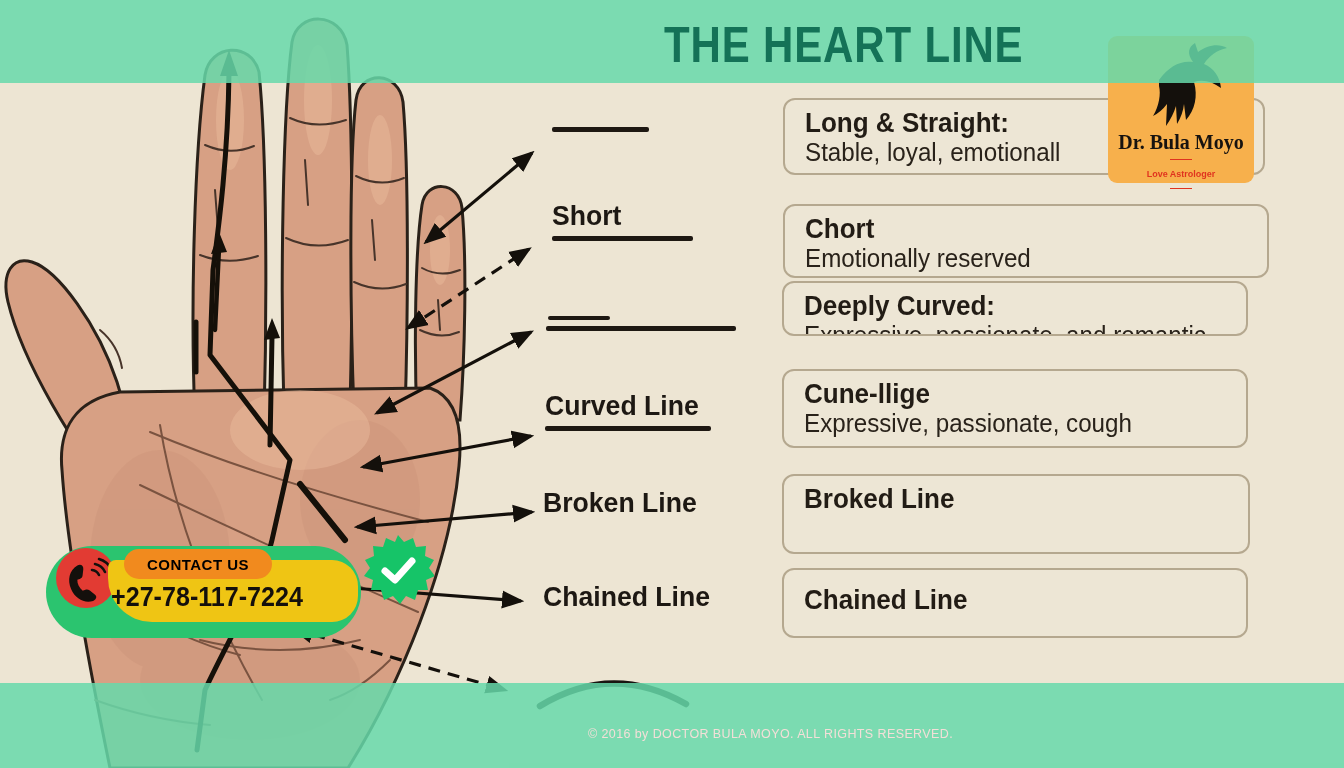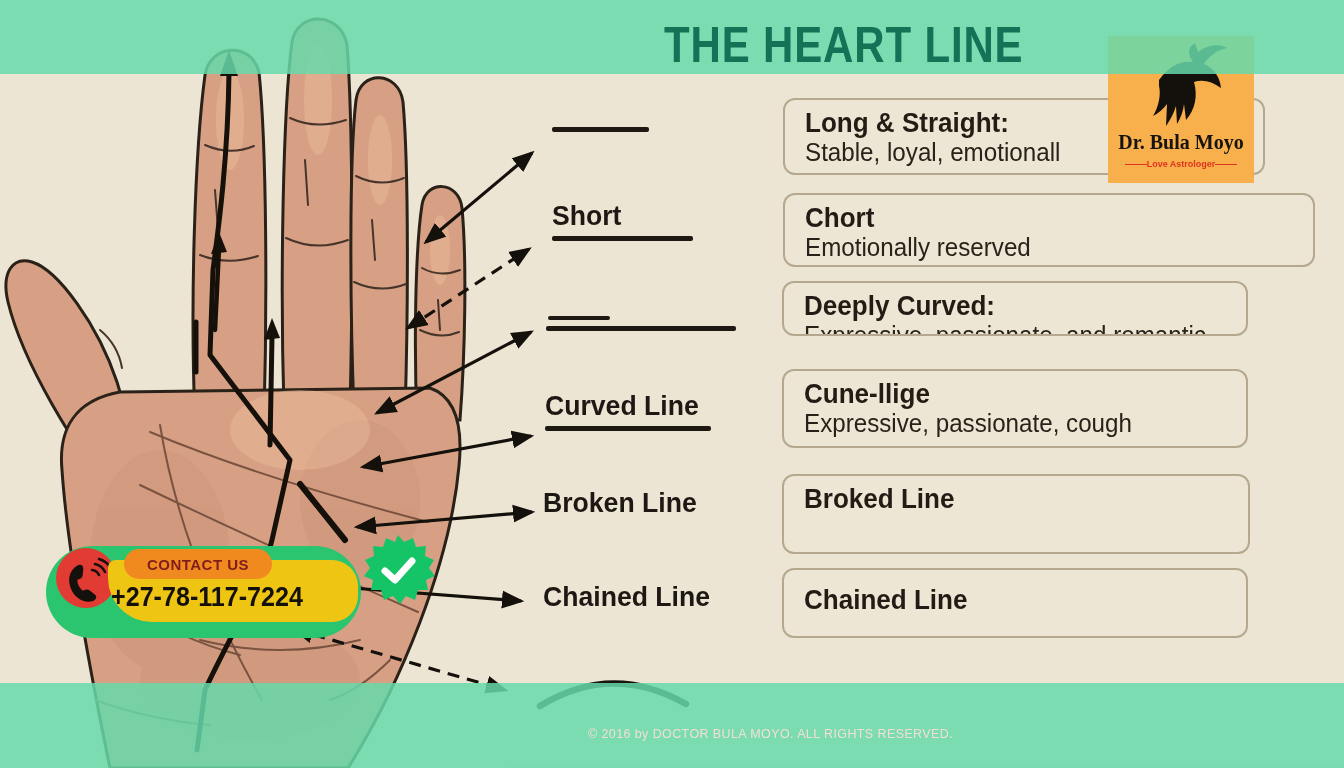--- a/index.html
+++ b/index.html
@@ -6,21 +6,21 @@
   html,body { width:1344px; height:768px; }
   body {
     font-family:"Liberation Sans", sans-serif;
     background:#e8e0cf;
     position:relative; overflow:hidden;
   }
   #stage { position:absolute; inset:0; width:1344px; height:768px; background:#EDE5D3; }
 
   
   .band { position:absolute; left:0; width:1344px; background:rgba(102,217,170,0.85); }
-  .band.top { top:0; height:74px; }
+  .band.top { top:0; height:83px; }
   .band.bottom { top:683px; height:85px; }
 
   .main-title {
     position:absolute; left:664px; top:16px;
     font-size:50px; font-weight:700; color:#147257;
     transform:scaleX(.84); transform-origin:0 50%;
     letter-spacing:1px; white-space:nowrap;
   }
 
   
@@ -44,51 +44,51 @@
   
   .plabel {
     position:absolute; font-size:28px; font-weight:700; color:#1d1813;
     transform:scaleX(.95); transform-origin:0 50%; white-space:nowrap;
   }
   .sampleline { position:absolute; background:#1e1812; border-radius:2px; }
 
   
   .logo {
     position:absolute; left:1108px; top:36px; width:146px; height:147px;
-    background:#F7B04C; text-align:center;
+    background:#F7B04C; text-align:center;border-radius:9px;
   }
   .logo-name {
     position:absolute; left:0; right:0; top:95px;
     font-family:"Liberation Serif", serif; font-weight:700;
     font-size:20px; color:#171310;
   }
   .logo-tagline {
     position:absolute; left:0; right:0; top:123px;
     font-size:9px; font-weight:700; color:#e0331f;
-    display:flex; align-items:center; justify-content:center; gap:0;
+    display:flex; align-items:center; justify-content:center; gap:9px;flex-direction:column;
   }
   .logo-tagline .dash { width:22px; height:0; border-top:1px solid #e0331f; }
   .logo-eagle { position:absolute; left:23px; top:2px; }
 
   
   .contact-pill {
     position:absolute; left:46px; top:546px; width:315px; height:92px;
     background:#2BC46F; border-radius:46px;
   }
   .contact-redcircle {
     position:absolute; left:56px; top:548px; width:60px; height:60px;
     background:#E23B33; border-radius:50%;
   }
   .contact-orange {
     position:absolute; left:124px; top:549px; width:148px; height:30px;
     background:#F18A1E; border-radius:15px;
     display:flex; align-items:center; justify-content:center;
   }
   .contact-orange span {
-    font-size:15px; font-weight:800; color:#7f1d1d; letter-spacing:.5px;
+    font-size:15px; font-weight:800; color:#000000; letter-spacing:.5px;
   }
   .contact-yellow {
     position:absolute; left:108px; top:560px; width:250px; height:62px;
     background:#EFC514; border-radius:8px 26px 26px 44px;
   }
   .contact-phone {
     position:absolute; left:111px; top:582px;
     font-size:27px; font-weight:800; color:#14100c;
     transform:scaleX(.93); transform-origin:0 50%; white-space:nowrap;
   }
@@ -168,21 +168,21 @@
       <polygon points="229,50 220,76 238,76"></polygon>
       <polygon points="219,232 211,254 227,252"></polygon>
       <polygon points="272,318 264,340 280,338"></polygon>
     </g>
   </svg>
 
   <div class="card" style="left:783px;top:98px;width:482px;height:77px">
     <div class="card-title">Long &amp; Straight:</div>
     <div class="card-desc">Stable, loyal, emotionall</div>
   </div>
-  <div class="card" style="left:783px;top:193px;width:532px;height:74px">
+  <div class="card" style="left:783px;top:204px;width:486px;height:74px">
     <div class="card-title">Chort</div>
     <div class="card-desc">Emotionally reserved</div>
   </div>
   <div class="card" style="left:782px;top:281px;width:466px;height:55px">
     <div class="card-title">Deeply Curved:</div>
     <div class="card-desc">Expressive, passionate, and romantic</div>
   </div>
   <div class="card" style="left:782px;top:369px;width:466px;height:79px">
     <div class="card-title">Cune-llige</div>
     <div class="card-desc">Expressive, passionate, cough</div>

